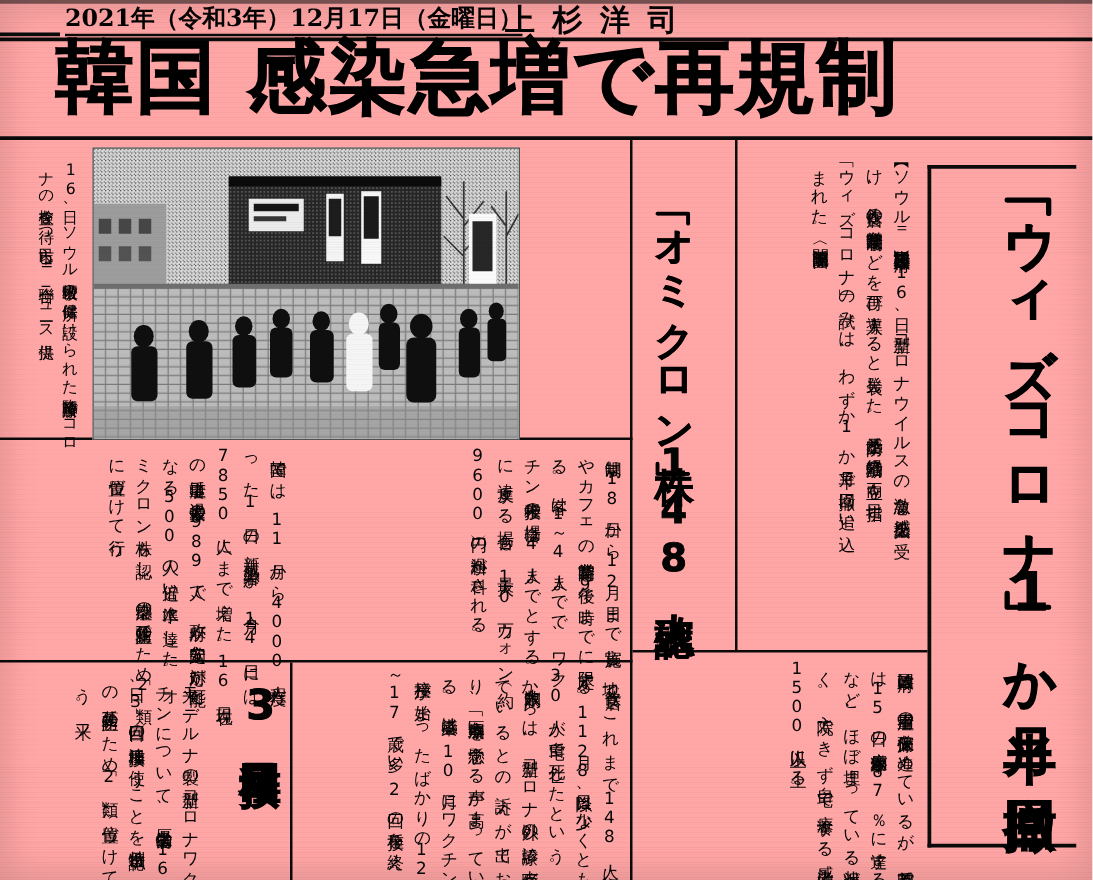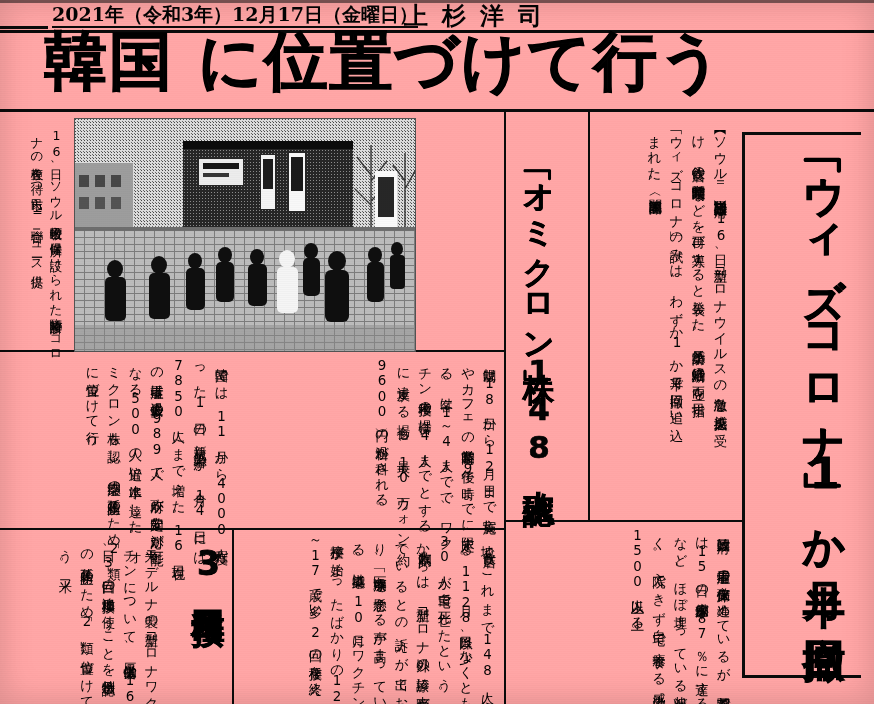--- a/index.html
+++ b/index.html
@@ -137,21 +137,21 @@
   <div class="topsliver"></div>
 
   <div class="masthead"></div>
   <div class="mast-rule-left"></div>
   <div class="date">
     <span class="under">2021年（令和3年）12月17日（金曜日）</span>
   </div>
   <div class="paper-name">上杉洋司</div>
 
   <div class="headline-band"></div>
-  <div class="headline">韓国 に位置づけて行う</div>
+  <div class="headline">韓国 感染急増で再規制</div>
 
   <div class="rule-v1"></div>
   <div class="rule-v3"></div>
   <div class="rule-h1"></div>
   <div class="rule-h2"></div>
   <div class="rule-h3"></div>
   <div class="rule-v2"></div>
 
   <div class="photo">
     <svg width="340" height="232" viewBox="0 0 340 232">

